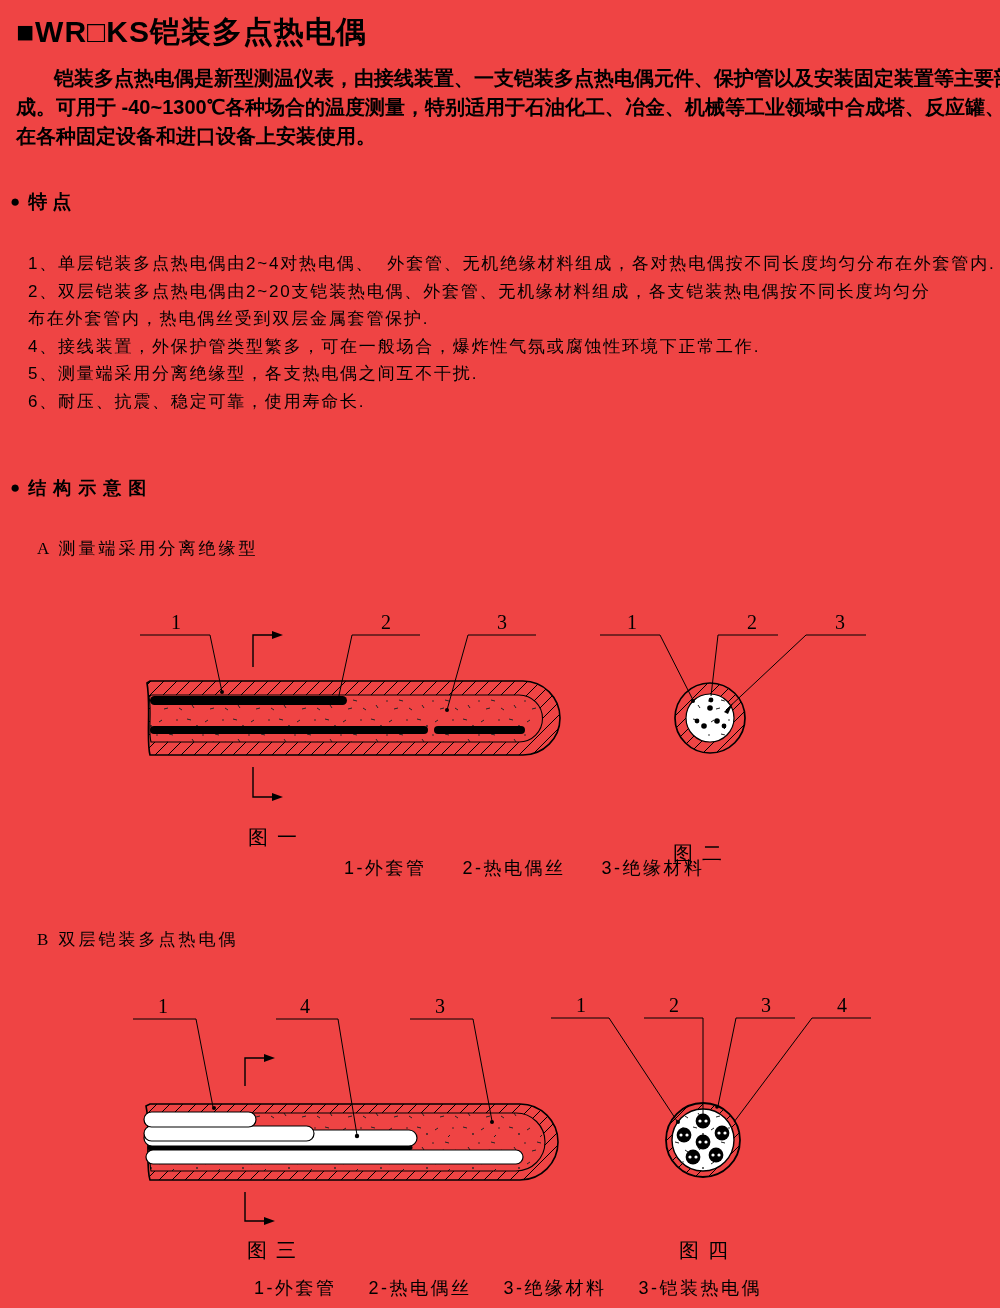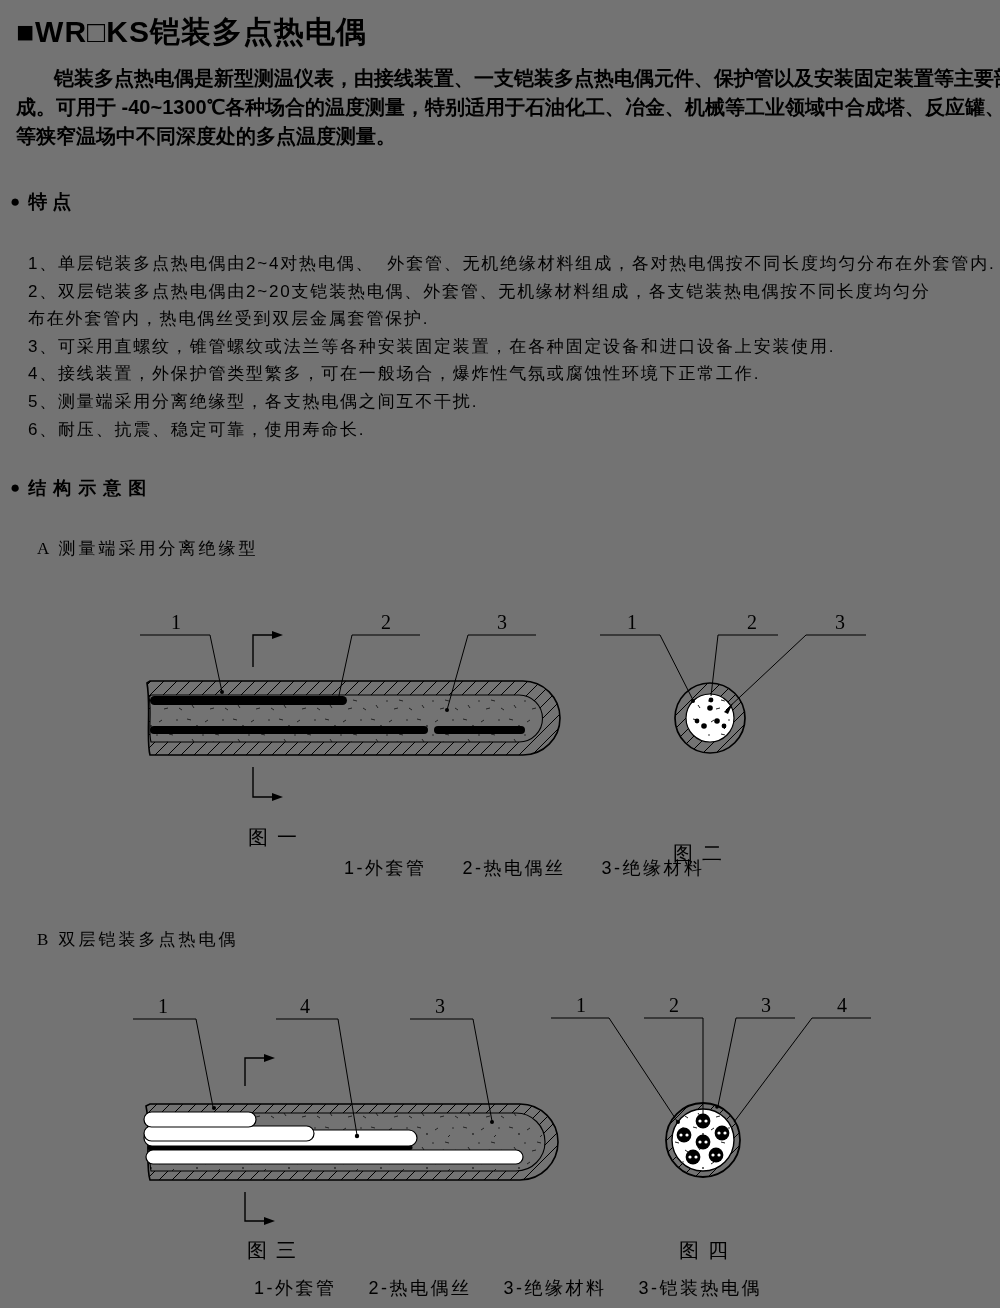--- a/index.html
+++ b/index.html
@@ -1,16 +1,16 @@
 <!DOCTYPE html>
 <html><head>
 <meta charset="utf-8">
 <style>
   html,body{margin:0;padding:0;background:#fff;}
-  .page{position:relative;width:1000px;height:1308px;background:#737373;color:#000;
+  .page{position:relative;width:1000px;height:1308px;background:#ef4444;color:#000;
         font-family:"Liberation Sans",sans-serif;overflow:hidden;}
   .abs{position:absolute;}
   .page-title{left:16px;top:12px;font-size:30px;font-weight:bold;letter-spacing:1px;white-space:nowrap;}
   .intro{left:16px;top:64px;width:975px;font-size:20px;font-weight:bold;line-height:29px;}
   .intro-line{white-space:nowrap;}
   .intro-line.indent{padding-left:38px;}
   .sec-head{font-weight:bold;font-size:19px;white-space:nowrap;}
   .sec-head .bullet{font-size:17px;margin-right:8px;vertical-align:1px;}
   .sec-head .txt{letter-spacing:5px;}
   .struct-head{font-family:"Liberation Serif",serif;font-weight:600;font-size:18px;}
@@ -51,32 +51,31 @@
         </g>
       </pattern>
     </defs>
   </svg>
 
   <div class="abs page-title">■WR□KS铠装多点热电偶</div>
 
   <div class="abs intro">
     <div class="intro-line indent">铠装多点热电偶是新型测温仪表，由接线装置、一支铠装多点热电偶元件、保护管以及安装固定装置等主要部件构</div>
     <div class="intro-line">成。可用于 -40~1300℃各种场合的温度测量，特别适用于石油化工、冶金、机械等工业领域中合成塔、反应罐、加热炉内</div>
-    <div class="intro-line">等狭窄温场中不同深度处的多点温度测量。</div>
+    <div class="intro-line">在各种固定设备和进口设备上安装使用。</div>
   </div>
 
   <div class="abs sec-head" style="left:10px;top:189px;">
     <span class="bullet">●</span><span class="txt">特点</span>
   </div>
 
   <div class="abs features">
     <div class="feat-line">1、单层铠装多点热电偶由2~4对热电偶、  外套管、无机绝缘材料组成，各对热电偶按不同长度均匀分布在外套管内.</div>
     <div class="feat-line">2、双层铠装多点热电偶由2~20支铠装热电偶、外套管、无机缘材料组成，各支铠装热电偶按不同长度均匀分</div>
     <div class="feat-line">布在外套管内，热电偶丝受到双层金属套管保护.</div>
-    <div class="feat-line">3、可采用直螺纹，锥管螺纹或法兰等各种安装固定装置，在各种固定设备和进口设备上安装使用.</div>
     <div class="feat-line">4、接线装置，外保护管类型繁多，可在一般场合，爆炸性气氛或腐蚀性环境下正常工作.</div>
     <div class="feat-line">5、测量端采用分离绝缘型，各支热电偶之间互不干扰.</div>
     <div class="feat-line">6、耐压、抗震、稳定可靠，使用寿命长.</div>
   </div>
 
   <div class="abs sec-head struct-head" style="left:10px;top:476px;">
     <span class="bullet">●</span><span class="txt">结构示意图</span>
   </div>
 
   <div class="abs sub-head" style="left:37px;top:537px;">A 测量端采用分离绝缘型</div>

